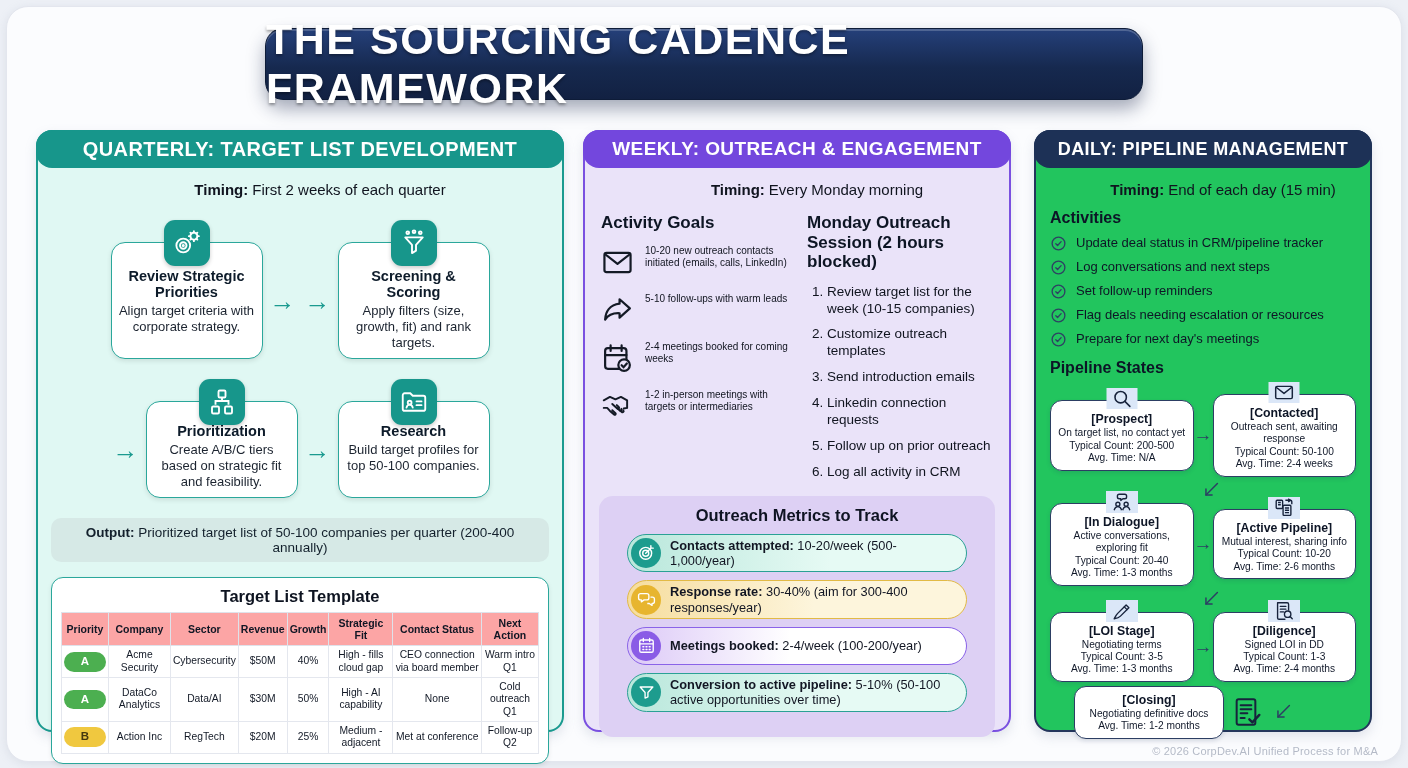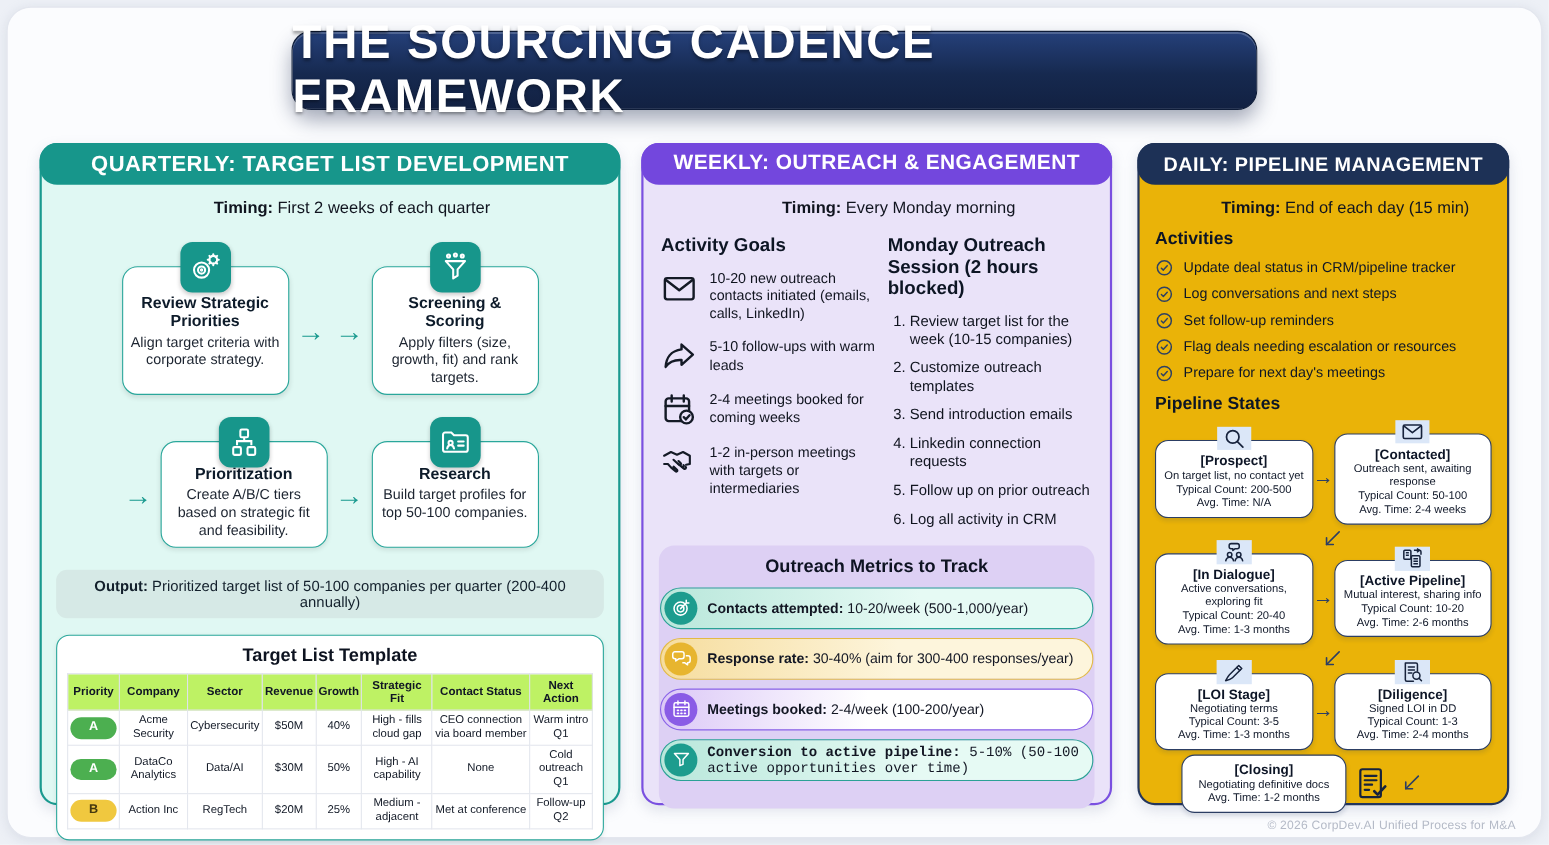--- a/index.html
+++ b/index.html
@@ -8,21 +8,21 @@
   .panel { position:absolute; inset:6px; background:#fbfcfe; border:1px solid #e3e6ee; border-radius:22px; box-shadow:0 2px 10px rgba(150,160,180,.2); }
 
   .title-banner { position:absolute; left:50%; top:28px; transform:translateX(-50%); width:878px; height:72px;
     background:linear-gradient(180deg,#25407a 0%,#16294f 55%,#122142 100%);
     border-radius:18px; border:1px solid #0e1c38; box-shadow:0 9px 18px rgba(20,35,70,.38), inset 0 2px 0 rgba(255,255,255,.2);
     display:flex; align-items:center; justify-content:center; color:#fff; font-size:43px; font-weight:bold; letter-spacing:1.5px; text-shadow:0 2px 3px rgba(0,0,0,.35); }
 
   .col { position:absolute; top:130px; height:602px; border-radius:16px; box-shadow:0 5px 12px rgba(120,130,160,.2); }
   .col-q { left:36px;  width:528px; background:#e0f8f3; border:2px solid #1a9a8f; }
   .col-w { left:583px; width:428px; background:#eae3f9; border:2px solid #7a50e0; }
-  .col-d { left:1034px;width:338px; background:#eab308; border:2px solid #24365c; }
+  .col-d { left:1034px;width:338px; background:#22c55e; border:2px solid #24365c; }
 
   .col-head { height:38px; margin:-2px -2px 0; border-radius:16px; display:flex; align-items:center; justify-content:center; color:#fff; font-weight:bold; letter-spacing:.4px; }
   .head-teal   { background:#17968b; font-size:20px; }
   .head-purple { background:#7347dd; font-size:19px; }
   .head-navy   { background:#1d3156; font-size:18px; }
 
   .timing { text-align:center; margin-top:13px; font-size:15px; color:#10141f; }
   .timing b { margin-right:4px;margin-left:40px; }
 
   
@@ -33,41 +33,41 @@
   .row2 .pcard { padding-top:21px; }
   .picon { position:absolute; top:-23px; left:50%; transform:translateX(-50%); width:46px; height:46px; border-radius:11px; background:#17968b; color:#fff; display:flex; align-items:center; justify-content:center; box-shadow:0 2px 4px rgba(0,0,0,.2); }
   .pcard-title { font-weight:bold; font-size:14.5px; line-height:1.12; margin-bottom:3px; color:#0d1b2a; }
   .pcard-desc { font-size:13px; line-height:1.2; color:#1c2430; }
   .h-arrow { align-self:center; color:#1a9a8f; font-size:26px; font-weight:bold; line-height:1; padding:0 2px; }
 
   .output-bar { margin:20px 13px 0; background:#d6e9e6; border-radius:10px; padding:7px 8px; text-align:center; font-size:13.5px; color:#13202c; }
   .table-card { margin:15px 13px 0; background:#fff; border:1.5px solid #2aa79b; border-radius:12px; padding:6px 9px 9px; box-shadow:0 2px 5px rgba(0,0,0,.08); }
   .table-title { text-align:center; font-weight:bold; font-size:16.5px; margin:3px 0 6px; color:#0d1320; }
   table { width:100%; border-collapse:collapse; }
-  th { background:#bef264; font-size:10.5px; padding:4px 2px; border:1px solid #dfe2ea; color:#101624; }
+  th { background:#fca5a5; font-size:10.5px; padding:4px 2px; border:1px solid #dfe2ea; color:#101624; }
   td { font-size:10.3px; padding:3px 2px; border:1px solid #e4e7ee; text-align:center; line-height:1.2; color:#121926; }
   .pill { display:inline-block; min-width:42px; padding:3px 0; border-radius:12px; font-weight:bold; font-size:11.5px; }
   .pill-green { background:#4caf50; color:#fff; }
   .pill-yellow { background:#f0c83f; color:#46390f; }
 
   
   .w-body { display:flex; padding:15px 16px 0; gap:8px; }
   .w-goals { width:198px; }
   .w-session { flex:1; }
   .w-sub-title { font-weight:bold; font-size:17px; margin-bottom:12px; color:#0d1524; line-height:1.15; }
   .goal { display:flex; gap:10px; margin-bottom:14px; align-items:flex-start; }
   .gicon { flex:0 0 34px; color:#141a26; margin-top:1px; }
-  .gtext { font-size:13px; line-height:1.25; color:#10141f; }
+  .gtext { font-size:10px; line-height:1.25; color:#10141f; }
   .w-session ol { margin-top:8px; padding-left:20px; font-size:13.5px; line-height:1.25; color:#10141f; }
   .w-session li { margin-bottom:9px; }
 
-  .metrics { margin:6px 14px 0; background:#ddd0f4; border-radius:14px; padding:8px 1px 11px; }
+  .metrics { margin:6px 14px 0; background:#ddd0f4; border-radius:14px; padding:8px 28px 11px; }
   .metrics-title { text-align:center; font-weight:bold; font-size:16.5px; margin:2px 0 9px; color:#0e1322; }
   .metric { display:flex; align-items:center; gap:9px; border-radius:22px; padding:3px 9px 3px 3px; margin-bottom:8px; border:1.5px solid; min-height:34px; }
-  .metric:last-child { margin-bottom:14px;font-family:Liberation Mono, monospace; }
+  .metric:last-child { margin-bottom:14px; }
   .mtext { font-size:12.8px; line-height:1.2; color:#121623; }
   .micon { flex:0 0 30px; height:30px; border-radius:50%; display:flex; align-items:center; justify-content:center; color:#fff; }
   .theme-teal   { border-color:#2aa195; background:linear-gradient(90deg,#b9e7db,#e6faf4 60%); }
   .theme-teal .micon { background:#1d9c8e; }
   .theme-yellow { border-color:#e2ba45; background:linear-gradient(90deg,#f6dd9e,#fdf5dc 55%); }
   .theme-yellow .micon { background:#e7b52f; }
   .theme-purple { border-color:#8a63e8; background:linear-gradient(90deg,#dcc9f7,#ffffff 48%); }
   .theme-purple .micon { background:#8a5ce6; }
 
   

